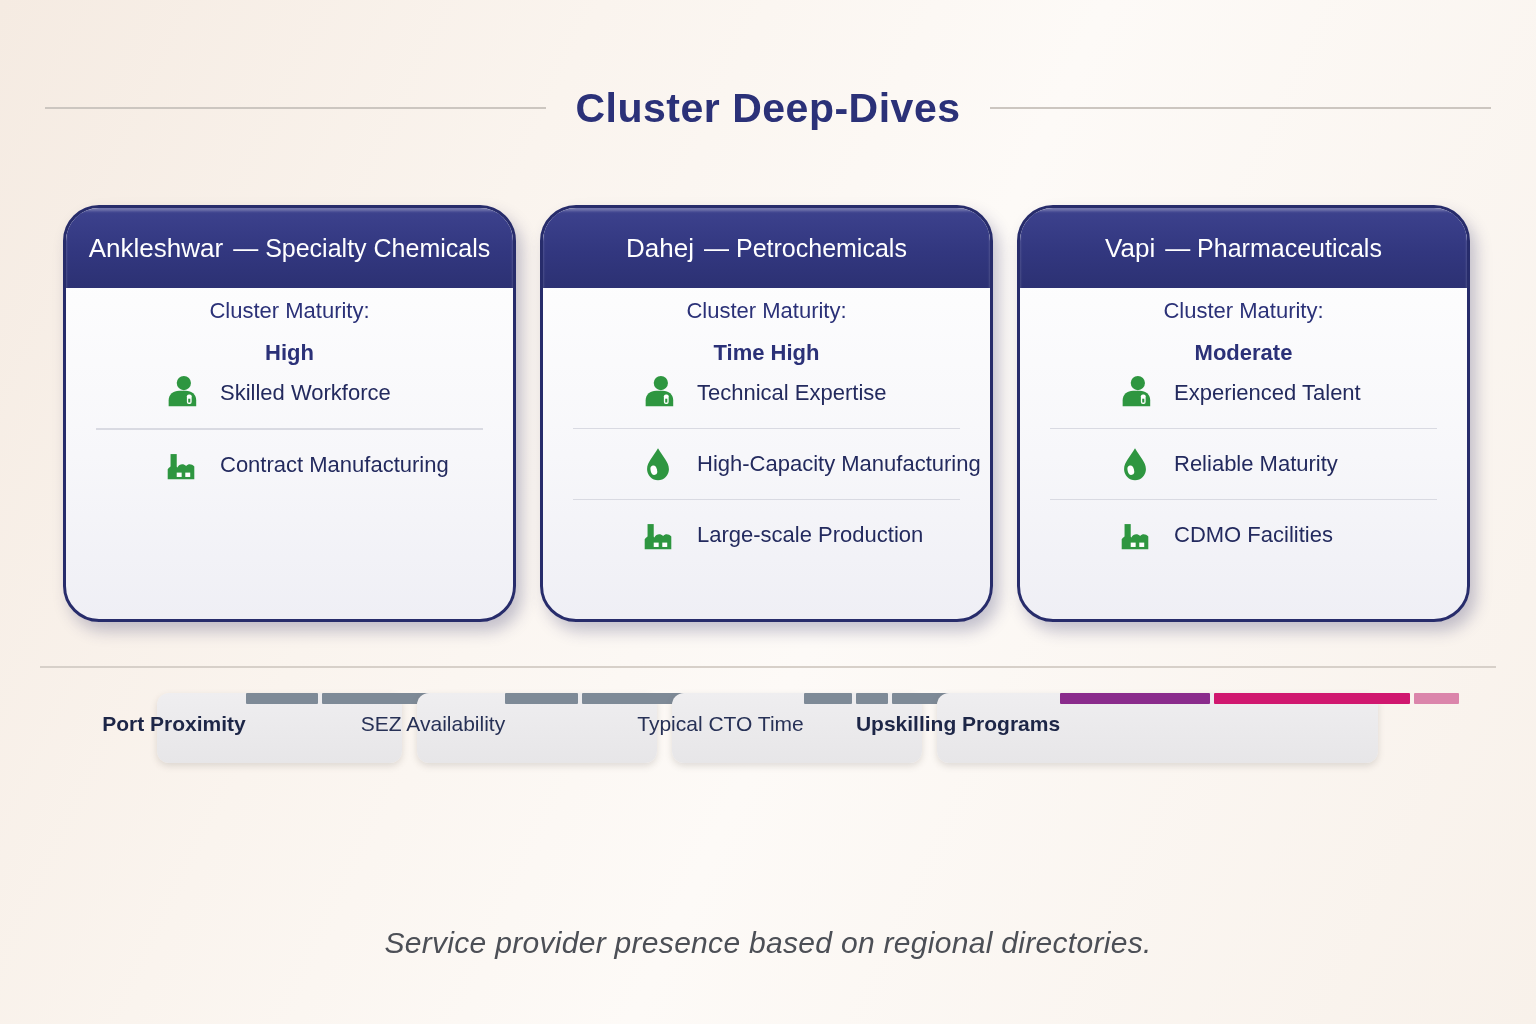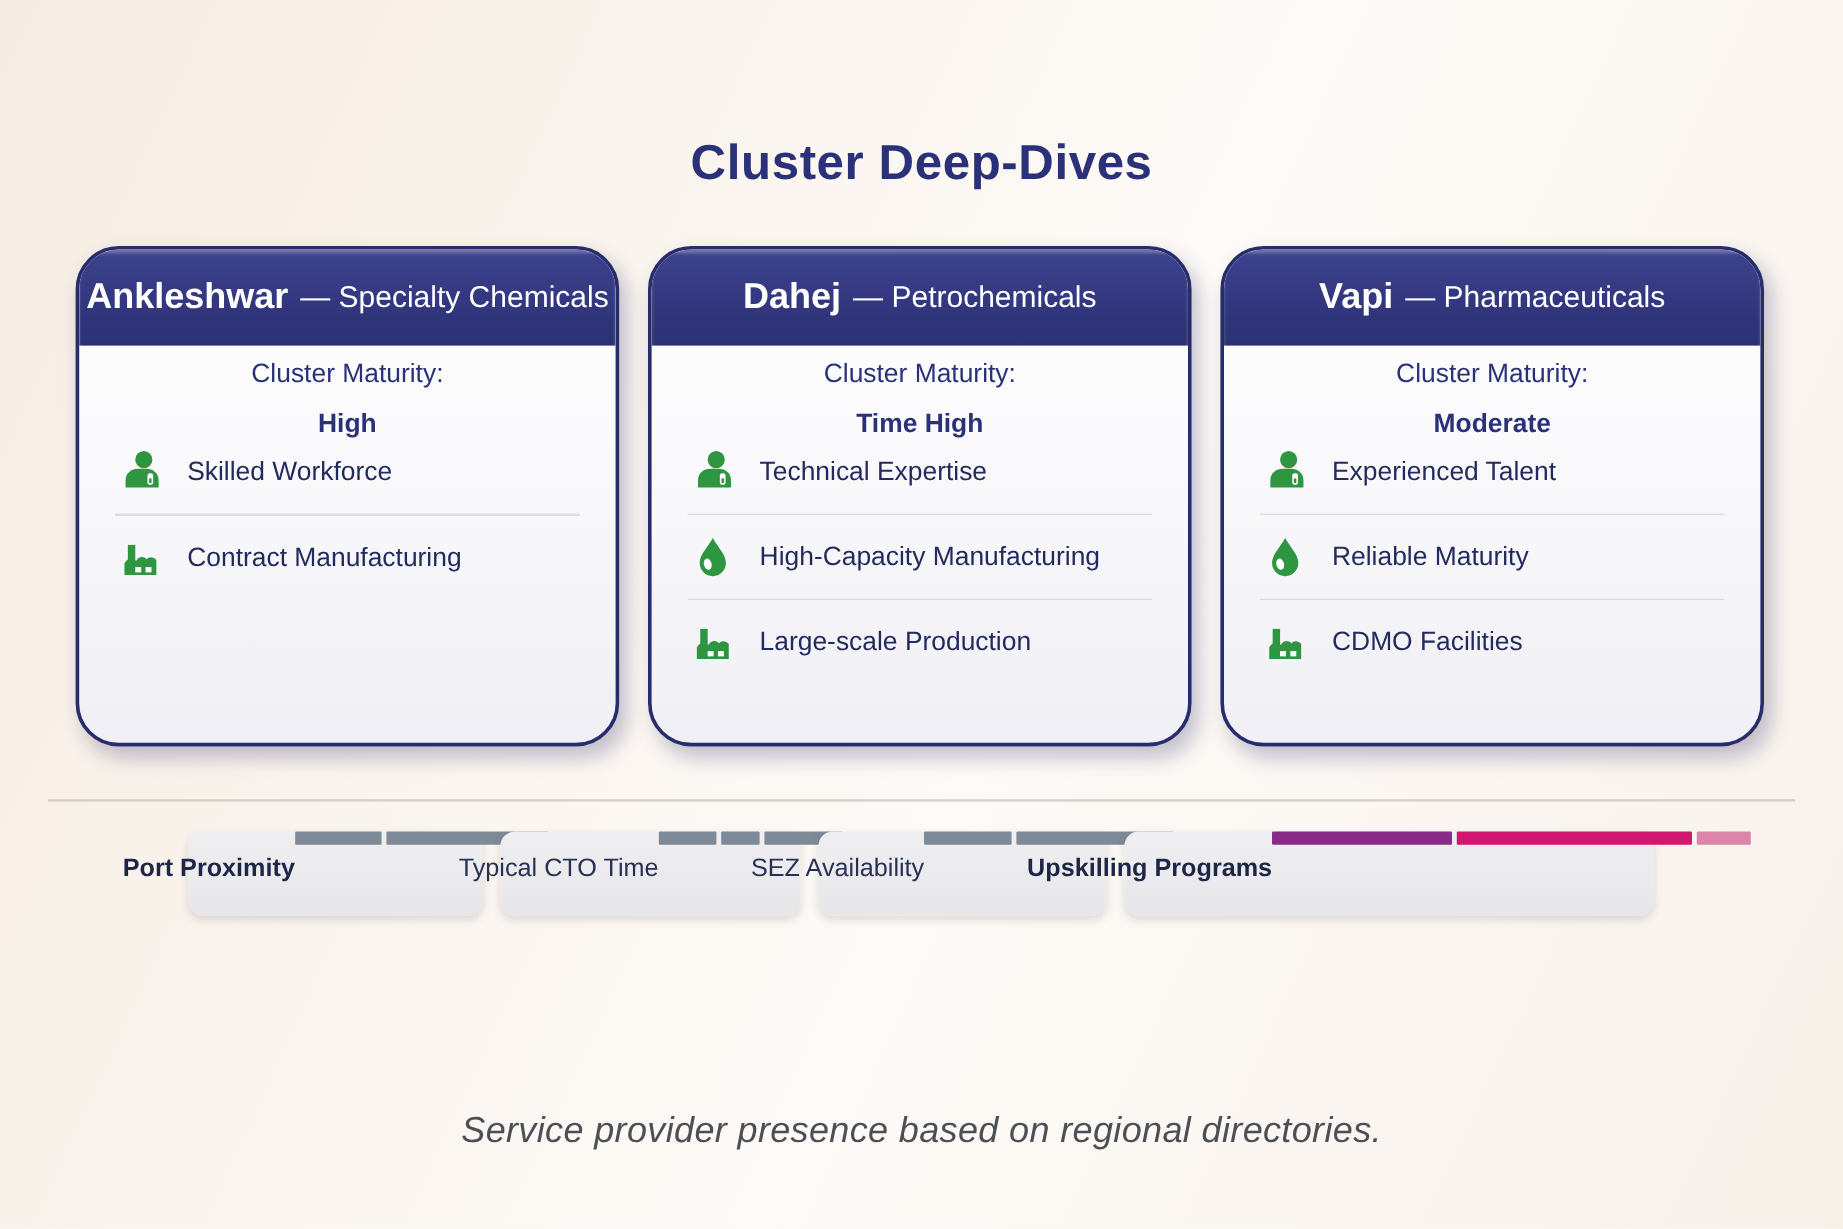--- a/index.html
+++ b/index.html
@@ -4,21 +4,21 @@
 <style>
   html,body{margin:0;padding:0;}
   body{
     width:1536px;height:1024px;position:relative;overflow:hidden;
     font-family:"Liberation Sans",sans-serif;
     background:linear-gradient(115deg,#f5ebe2 0%,#faf4ee 30%,#fdfaf7 55%,#f8f1ea 100%);
   }
   
   .title-row{
     position:absolute;top:82px;left:45px;right:45px;height:52px;
-    display:flex;align-items:center;gap:30px;flex-direction:column;
+    display:flex;align-items:center;gap:30px;
   }
   .title-row .rule{flex:1;height:2px;background:#ccc6c0;}
   .page-title{
     font-size:41px;font-weight:bold;color:#2b3178;letter-spacing:.5px;
     white-space:nowrap;
   }
   
   .cards{
     position:absolute;top:205px;left:63px;right:66px;height:417px;
     display:flex;gap:24px;
@@ -29,32 +29,32 @@
     box-shadow:6px 9px 16px rgba(45,48,100,.28);
     display:flex;flex-direction:column;
   }
   .card-header{
     height:80px;flex:0 0 80px;
     background:linear-gradient(180deg,#3d428e 0%,#32377f 55%,#2c3173 100%);
     box-shadow:inset 0 3px 3px rgba(255,255,255,.28);
     display:flex;align-items:center;justify-content:center;gap:10px;
     color:#ffffff;font-size:25px;
   }
-  .card-header .city{font-weight:bold;font-size:30px;}
+  .card-header .city{font-weight:normal;font-size:26px;}
   .maturity-row{
     margin-top:24px;height:40px;
     display:flex;align-items:center;justify-content:center;gap:16px;
     font-size:22px;color:#2b3178;flex-direction:column;
   }
   .maturity-row .mini-rule{width:46px;height:1.5px;background:#bcbccd;}
   .maturity-row .mat-value{font-weight:bold;}
   .feature-list{margin-top:6px;}
   .feature-row{
     height:70px;display:flex;align-items:center;gap:20px;
-    padding-left:32px;
+    padding-left:96px;
   }
   .feature-row .f-label{font-size:22px;color:#232a5e;}
   .feature-divider{height:1px;background:#d9dae2;margin:0 30px;}
   .f-icon{width:38px;height:38px;flex:0 0 38px;}
   
   .section-divider{
     position:absolute;top:666px;left:40px;right:40px;height:1.5px;background:#d7d0c9;
   }
   
   .chips{
@@ -215,35 +215,35 @@
 <div class="section-divider"></div>
 
 <div class="chips">
   <div class="chip chip-1">
     <div class="chip-label bold">Port Proximity</div>
     <div class="chip-bar">
         <div class="seg" style="width: 72px; background: rgb(126, 138, 151);"></div>
         <div class="seg" style="width: 135px; background: rgb(126, 138, 151);"></div>
       </div>
   </div>
+  <div class="chip chip-2">
+    <div class="chip-label">SEZ Availability</div>
+    <div class="chip-bar">
+        <div class="seg" style="width: 73px; background: rgb(126, 138, 151);"></div>
+        <div class="seg" style="width: 131px; background: rgb(126, 138, 151);"></div>
+      </div>
+  </div>
   <div class="chip chip-3">
     <div class="chip-label">Typical CTO Time</div>
     <div class="chip-bar">
         <div class="seg" style="width: 48px; background: rgb(126, 138, 151);"></div>
         <div class="seg" style="width: 32px; background: rgb(126, 138, 151);"></div>
         <div class="seg" style="width: 65px; background: rgb(126, 138, 151);"></div>
       </div>
   </div>
-  <div class="chip chip-2">
-    <div class="chip-label">SEZ Availability</div>
-    <div class="chip-bar">
-        <div class="seg" style="width: 73px; background: rgb(126, 138, 151);"></div>
-        <div class="seg" style="width: 131px; background: rgb(126, 138, 151);"></div>
-      </div>
-  </div>
   <div class="chip chip-4">
     <div class="chip-label bold">Upskilling Programs</div>
     <div class="chip-bar">
         <div class="seg" style="width: 150px; background: rgb(138, 43, 140);"></div>
         <div class="seg" style="width: 196px; background: rgb(208, 23, 111);"></div>
         <div class="seg" style="width: 45px; background: rgb(219, 133, 171);"></div>
       </div>
   </div>
 </div>
 

